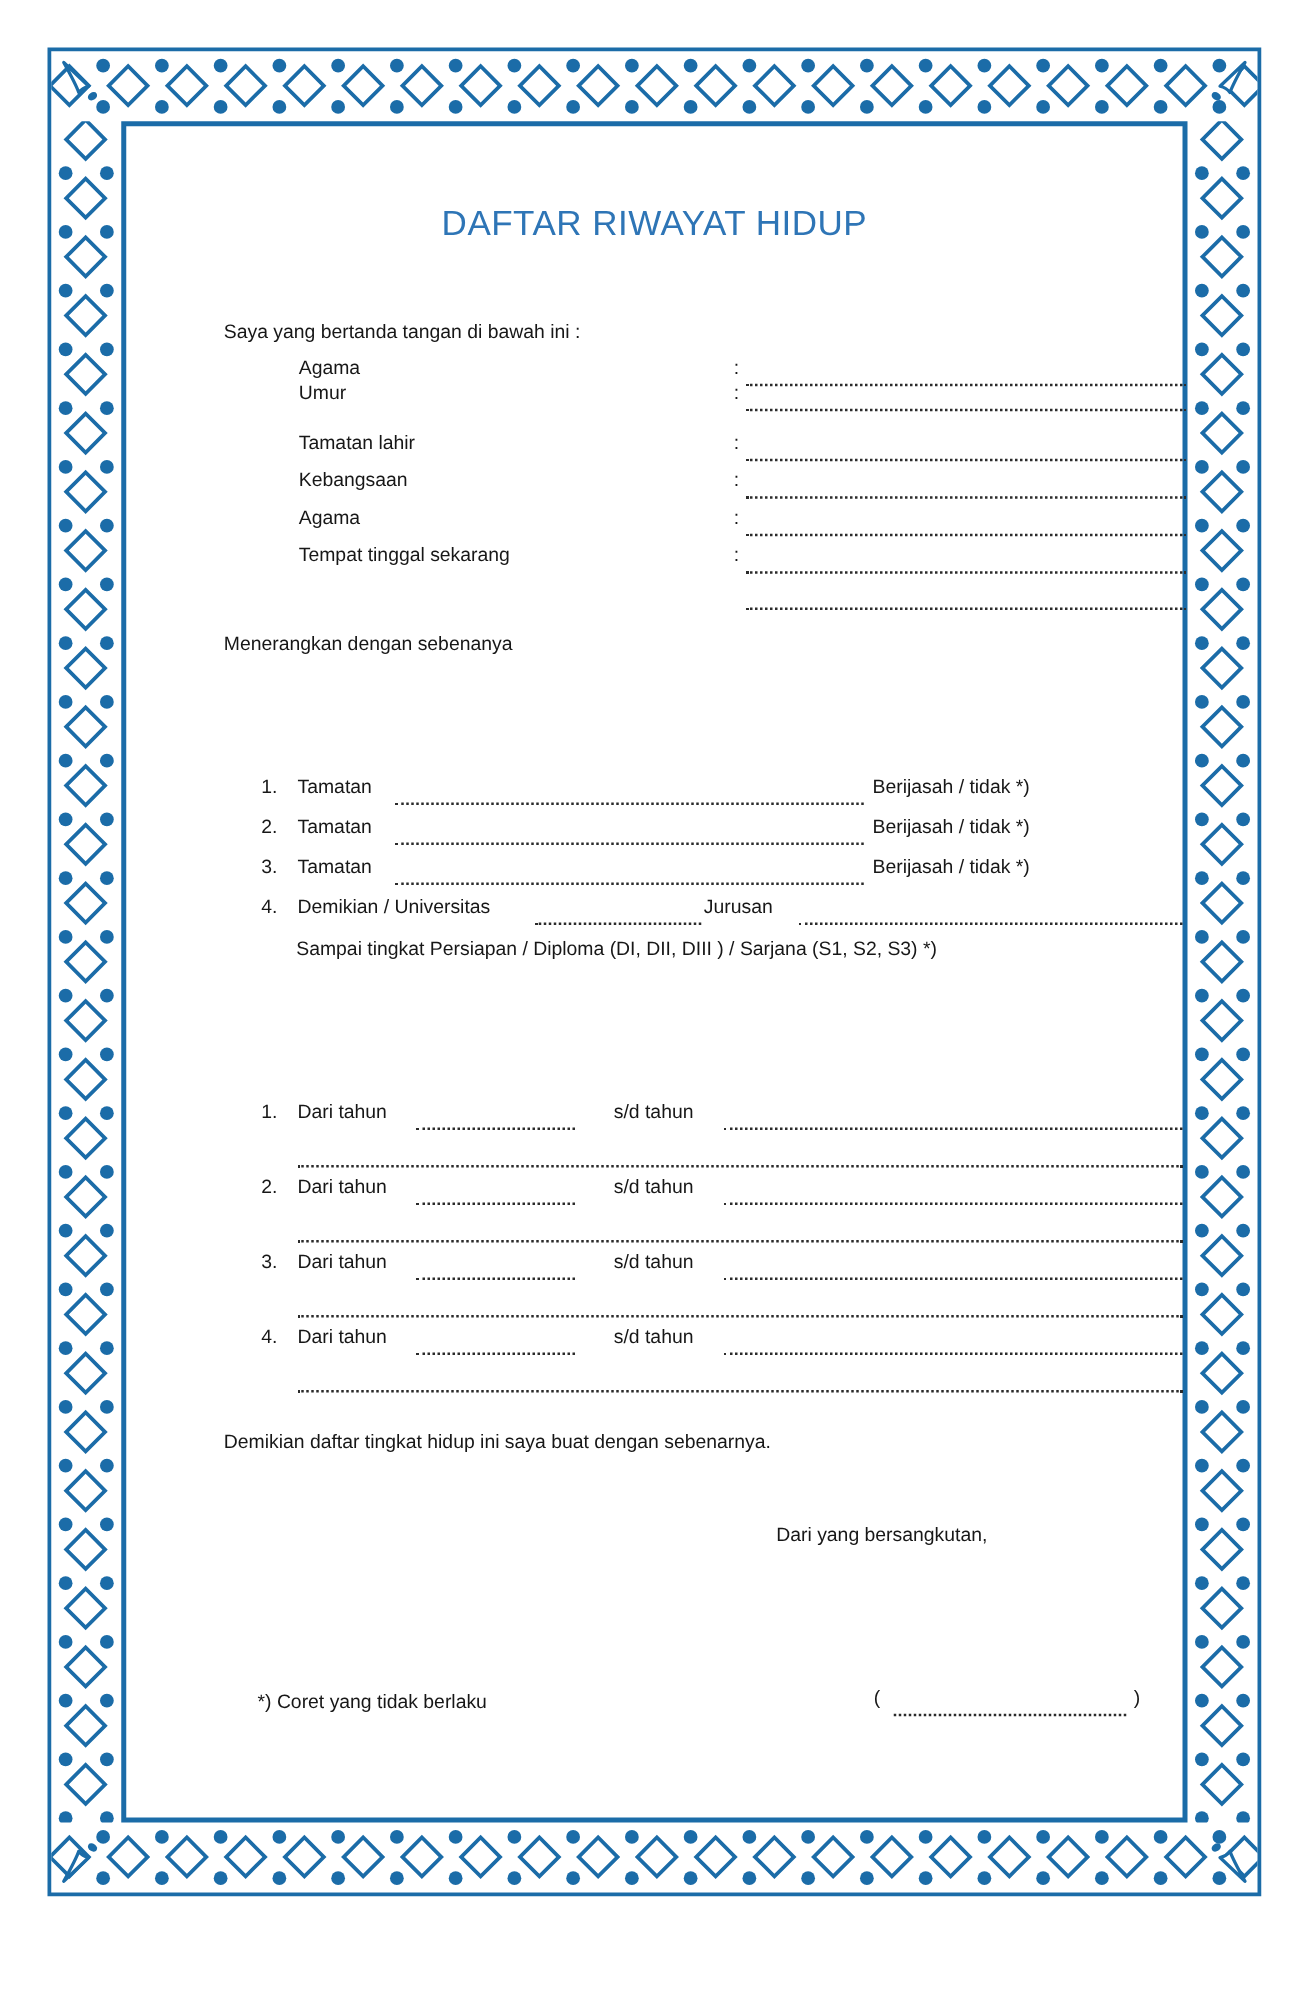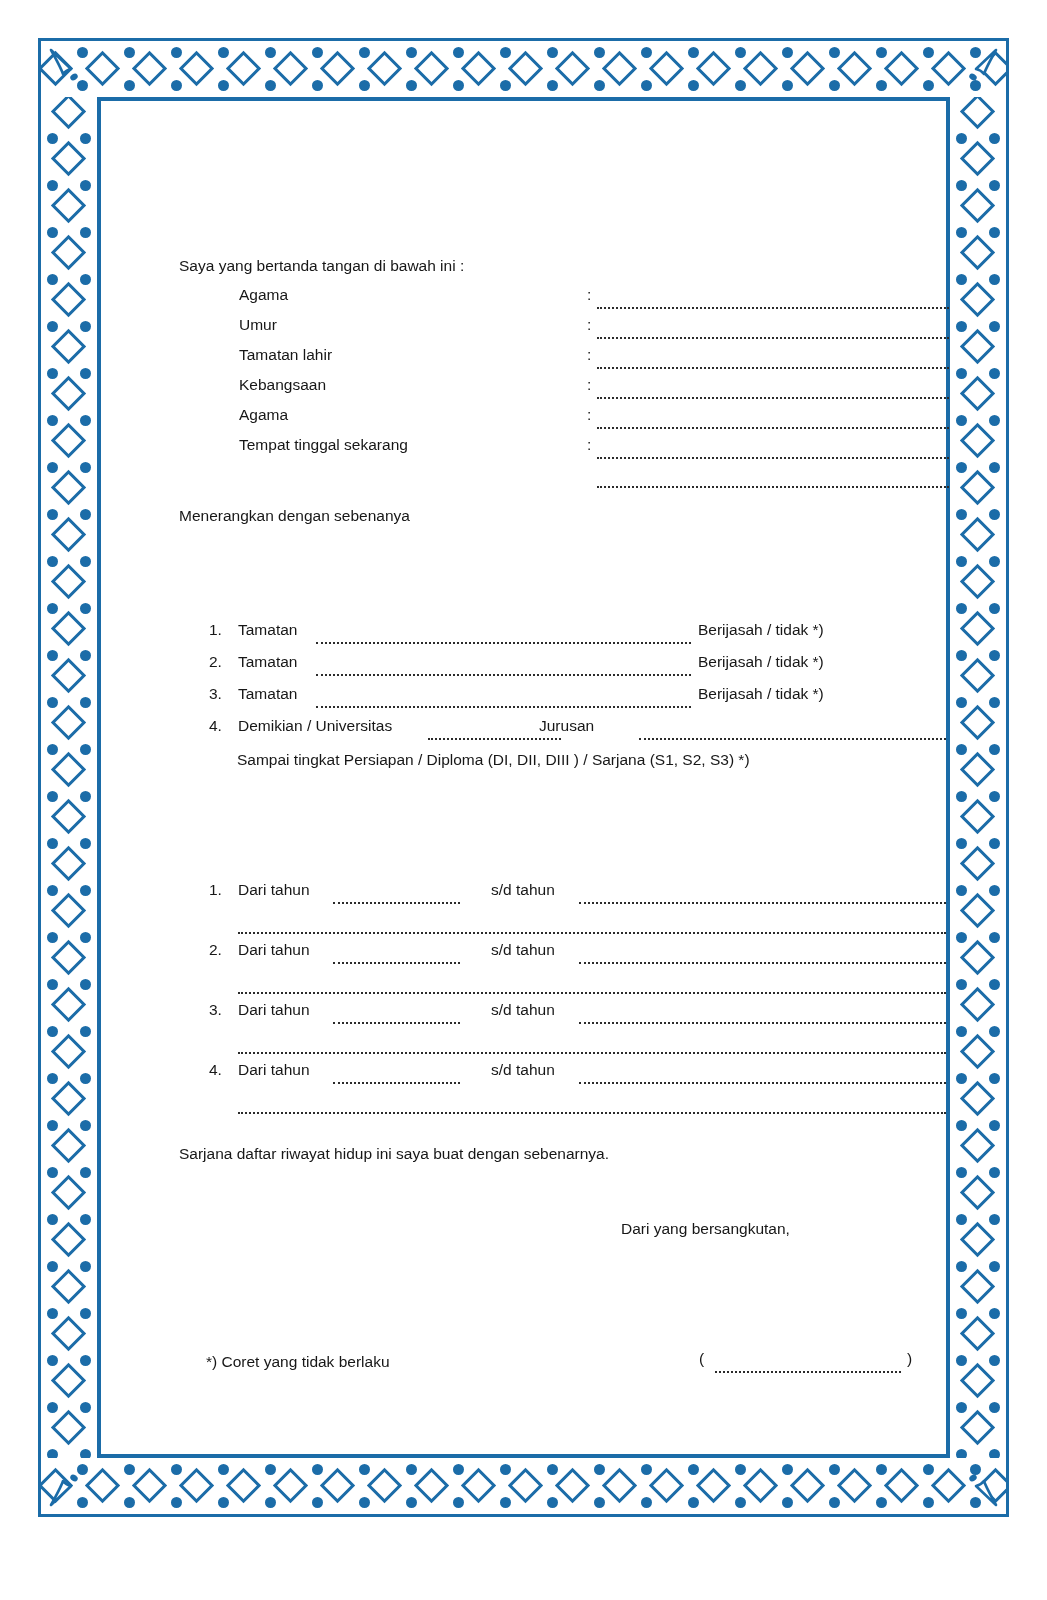--- a/index.html
+++ b/index.html
@@ -566,30 +566,31 @@
     <svg width="56" height="56" viewBox="0 0 56 56">
       <path d="M46 47 L26 28 Q31 27 34 23 Q36 29 46 47 Z" fill="#ffffff" stroke="#1B6CA8" stroke-width="2.6" stroke-linejoin="round"></path>
       <ellipse cx="23" cy="20" rx="4" ry="3" fill="#1B6CA8" transform="rotate(-35 23 20)"></ellipse>
     </svg>
   </div>
 
   <div class="inner-frame"></div>
 
   <div class="content">
 
+    <h1 class="doc-title">DAFTAR RIWAYAT HIDUP</h1>
 
     <div class="body-text intro-line">Saya yang bertanda tangan di bawah ini :</div>
 
     <div id="identity-rows">
         <div class="id-row" style="top: 185px;">
           <span class="id-label">Agama</span>
           <span class="id-colon">:</span>
           <div class="leader id-leader"></div>
         </div>
-        <div class="id-row" style="top: 215px;">
+        <div class="id-row" style="top: 205px;">
           <span class="id-label">Umur</span>
           <span class="id-colon">:</span>
           <div class="leader id-leader"></div>
         </div>
         <div class="id-row" style="top: 245px;">
           <span class="id-label">Tamatan lahir</span>
           <span class="id-colon">:</span>
           <div class="leader id-leader"></div>
         </div>
         <div class="id-row" style="top: 275px;">
@@ -629,21 +630,21 @@
         <div class="num-row" style="top: 584px;">
           <span class="num">3.</span>
           <span class="rtxt" style="left: 137px;">Tamatan</span>
           <div class="dline" style="left: 215px; top: 21px; width: 375px;"></div>
           <span class="rtxt" style="left: 597px;">Berijasah / tidak *)</span>
         </div>
         <div class="num-row" style="top: 616px;">
           <span class="num">4.</span>
           <span class="rtxt" style="left: 137px;">Demikian / Universitas</span>
           <div class="dline" style="left: 327px; top: 21px; width: 133px;"></div>
-          <span class="rtxt" style="left: 438px;">Jurusan</span>
+          <span class="rtxt" style="left: 462px;">Jurusan</span>
           <div class="dline" style="left: 538px; top: 21px; width: 307px;"></div>
         </div>
         <div class="note-line" style="top: 650px;">Sampai tingkat Persiapan / Diploma (DI, DII, DIII ) / Sarjana (S1, S2, S3) *)</div>
       </div>
 
 
     <div id="pengalaman-rows">
         <div class="num-row" style="top: 780px;">
           <span class="num">1.</span>
           <span class="rtxt" style="left: 137px;">Dari tahun</span>
@@ -671,21 +672,21 @@
         <div class="num-row" style="top: 960px;">
           <span class="num">4.</span>
           <span class="rtxt" style="left: 137px;">Dari tahun</span>
           <div class="dline" style="left: 232px; top: 21px; width: 127px;"></div>
           <span class="rtxt" style="left: 390px;">s/d tahun</span>
           <div class="dline" style="left: 478px; top: 21px; width: 367px;"></div>
           <div class="dline" style="left: 137px; top: 51px; width: 708px;"></div>
         </div>
       </div>
 
-    <div class="body-text demikian">Sarjana daftar riwayat hidup ini saya buat dengan sebenarnya.</div>
+    <div class="body-text demikian">Demikian daftar tingkat hidup ini saya buat dengan sebenarnya.</div>
     <div class="body-text saya-yang">Dari yang bersangkutan,</div>
 
     <div class="body-text coret">*) Coret yang tidak berlaku</div>
     <span class="paren-left">(</span>
     <div class="sig-leader"></div>
     <span class="paren-right">)</span>
 
   </div>
 </div>
 

